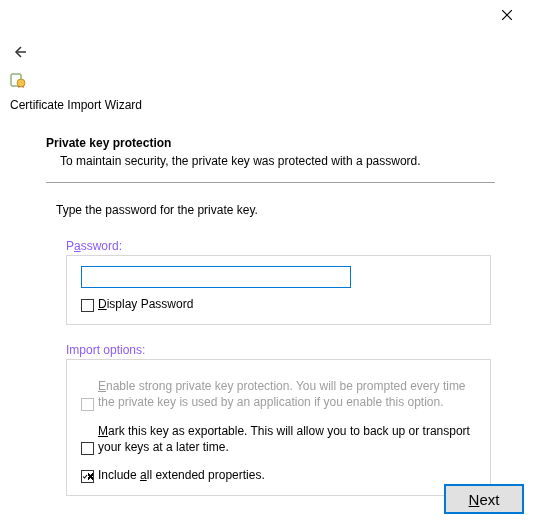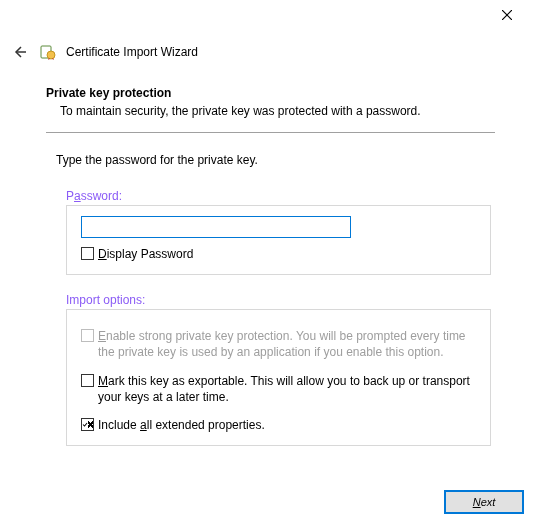--- a/index.html
+++ b/index.html
@@ -25,23 +25,24 @@
     height: 22px;
     display: flex;
     align-items: center;
     justify-content: center;
     font-size: 14px;
     color: #000;
   }
   .close-btn svg { width: 10px; height: 10px; stroke: #000; stroke-width: 1.2; }
   .header {
     display: flex;
-    align-items: center;
+    align-items: flex-start;
     padding: 8px 10px 10px 10px;
     gap: 10px;
+    flex-direction: column;
   }
   .back-arrow {
     width: 20px;
     height: 20px;
     display: flex;
     align-items: center;
     justify-content: center;
     color: #000;
   }
   .back-arrow svg { width: 16px; height: 16px; stroke: #333; stroke-width: 1.5; fill: none; }
@@ -99,21 +100,21 @@
     width: 270px;
     height: 22px;
     border: 1px solid #0078d7;
     outline: none;
     font-size: 12px;
     padding: 1px 3px;
     box-sizing: border-box;
   }
   .chk-row {
     display: flex;
-    align-items: flex-start;
+    align-items: flex-end;
     gap: 4px;
     margin-top: 8px;
     font-size: 12px;
     line-height: 1.35;
   }
   .chk-row + .chk-row { margin-top: 12px; }
   .chk {
     width: 13px;
     height: 13px;
     border: 1px solid #333;
@@ -152,30 +153,29 @@
   .chk-label.disabled { color: #9e9e9e; }
   .footer {
     position: absolute;
     bottom: 10px;
     right: 12px;
     display: flex;
     gap: 8px;
   }
   .btn {
     width: 78px;
-    height: 22px;
+    height: 28px;
     border: 1px solid #adadad;
     background: #e1e1e1;
-    font-size: 11px;
+    font-size: 15px;
     display: flex;
     align-items: center;
     justify-content: center;
     cursor: default;
     box-sizing: border-box;
-    font-style: italic;
   }
   .btn.default {
     border: 1px solid #0078d7;
     outline: 1px solid #0078d7;
   }
   body { position: relative; }
 </style>
 </head>
 <body>
 

